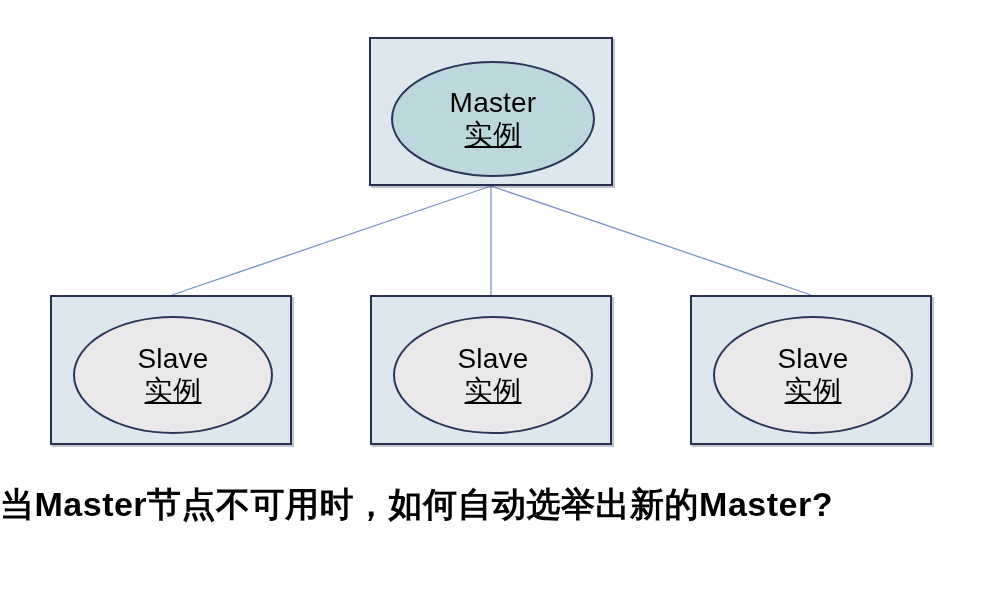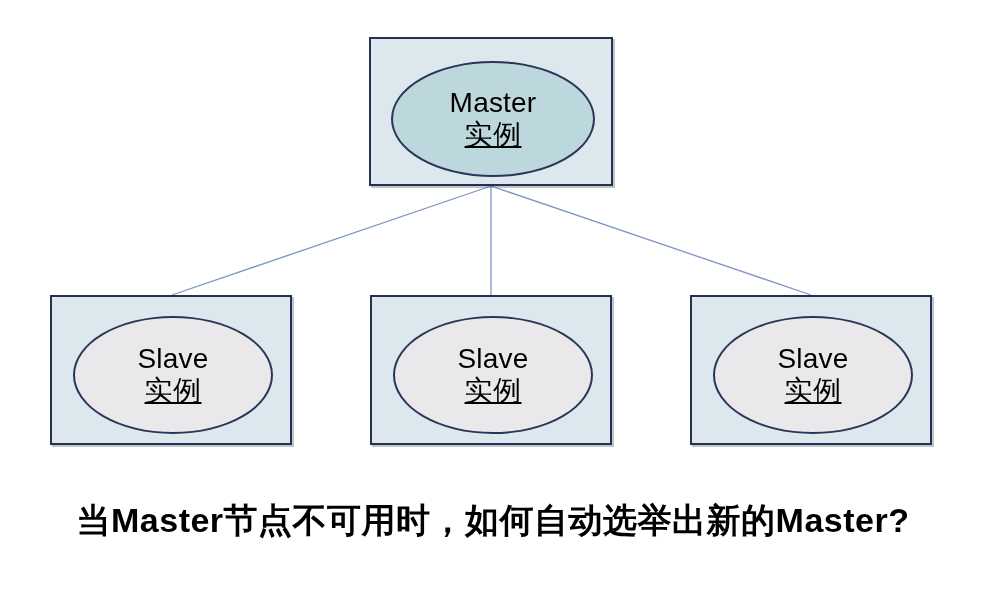--- a/index.html
+++ b/index.html
@@ -91,23 +91,23 @@
   .node.slave3 .ellipse {
     left: 21px;
     top: 19px;
     width: 200px;
     height: 118px;
     background: #ebe8eb;
   }
   .caption {
     position: absolute;
     left: 0;
-    top: 498px;
+    top: 482px;
     width: 986px;
-    text-align: center;
+    text-align: left;
     font-size: 34px;
     font-weight: bold;
     color: #000000;
     letter-spacing: 0.5px;
     white-space: nowrap;
   }
 </style>
 </head>
 <body>
 

